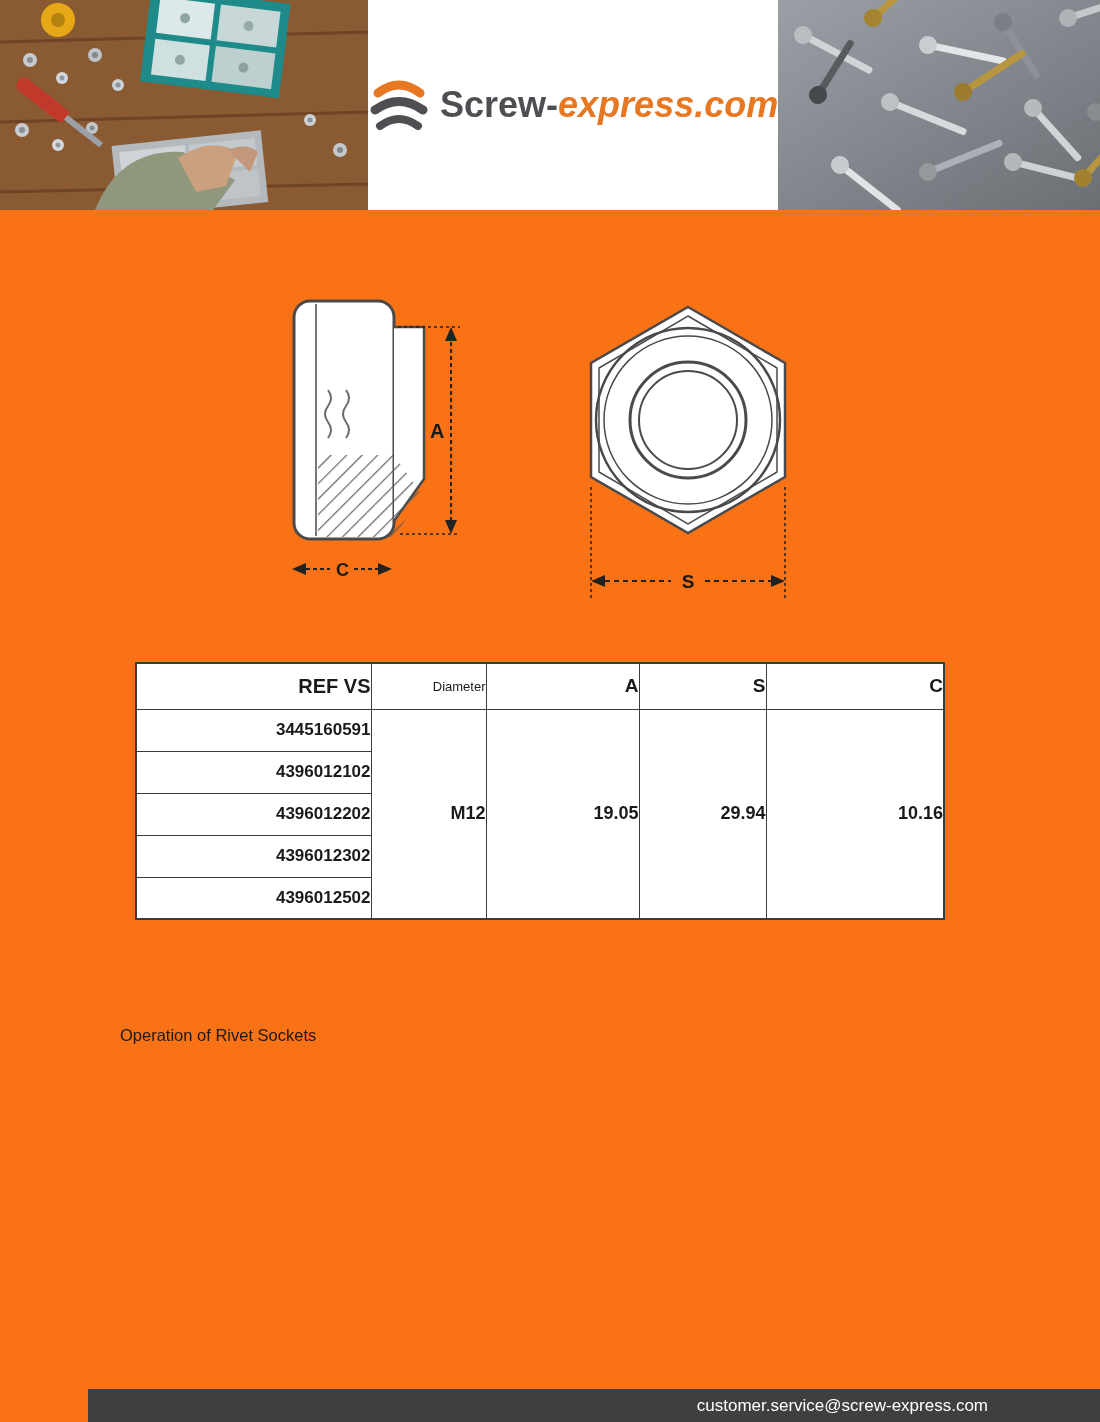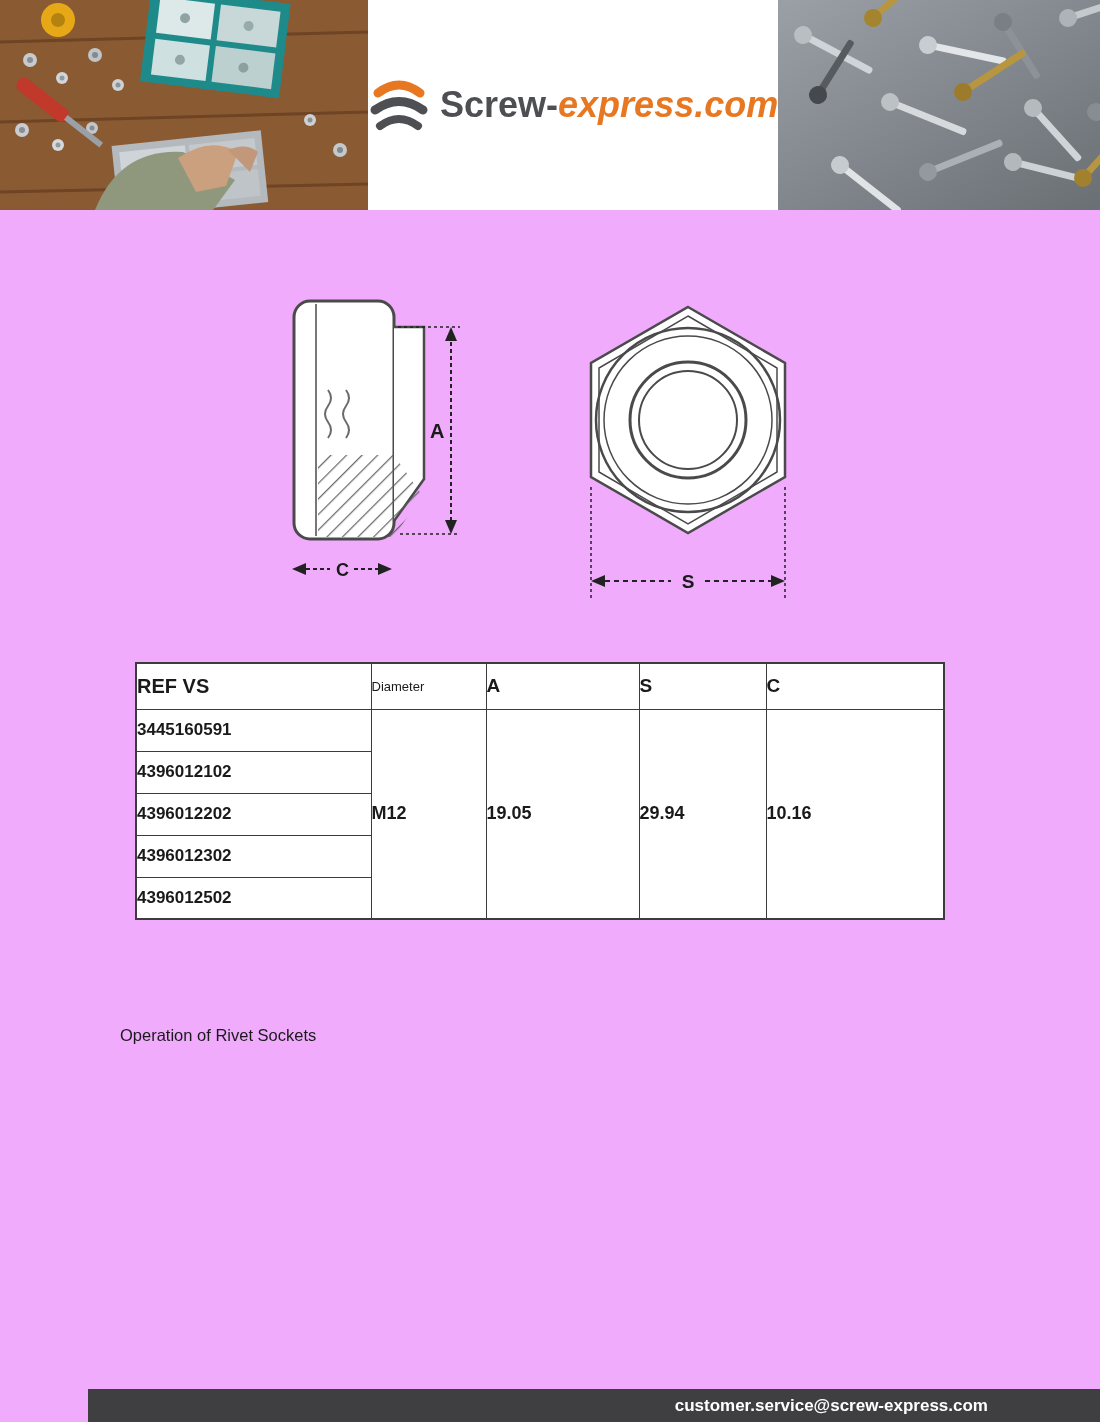--- a/index.html
+++ b/index.html
@@ -5,21 +5,21 @@
   * { margin:0; padding:0; box-sizing:border-box; }
   body {
     font-family: "Liberation Sans", sans-serif;
     background:#ffffff;
     width:1100px;
   }
   .page {
     position:relative;
     width:1100px;
     height:1422px;
-    background:#f0abfc;
+    background:#f97316;
     overflow:hidden;
   }
 
   
   .header { display:flex; height:210px; width:1100px; }
   .photo { height:210px; overflow:hidden; flex-shrink:0; }
   .photo-left  { width:368px; }
   .photo-right { width:352px; }
   .logo-area {
     flex:1;
@@ -61,21 +61,21 @@
 
   
   .table-wrap { margin:55px 0 0 135px; }
   table.spec-table {
     border-collapse:collapse;
     width:810px;
     border:2px solid #3c3c3c;
   }
   table.spec-table th, table.spec-table td {
     border:1.5px solid #3c3c3c;
-    text-align:left;
+    text-align:right;
     vertical-align:middle;
     color:#1a1a1a;
     background:#ffffff;
   }
   th.col-ref { width:235px; height:46px; font-size:20px; font-weight:bold; }
   th.col-dia { width:115px; font-size:13px; font-weight:normal; }
   th.col-a { width:153px; font-size:19px; font-weight:bold; }
   th.col-s { width:127px; font-size:19px; font-weight:bold; }
   th.col-c { width:178px; font-size:19px; font-weight:bold; }
   td.ref { height:42px; font-size:17px; font-weight:bold; }
@@ -104,21 +104,21 @@
     right:0;
     height:33px;
     background:#3f3f42;
     display:flex;
     align-items:center;
     justify-content:flex-end;
     padding-right:112px;
   }
   .footer-email {
     color:#ffffff;
-    font-weight:bold;
+    font-weight:normal;
     font-size:17px;
   }
 </style>
 </head>
 <body>
 
 <div class="page">
 
   <div class="header">
 

